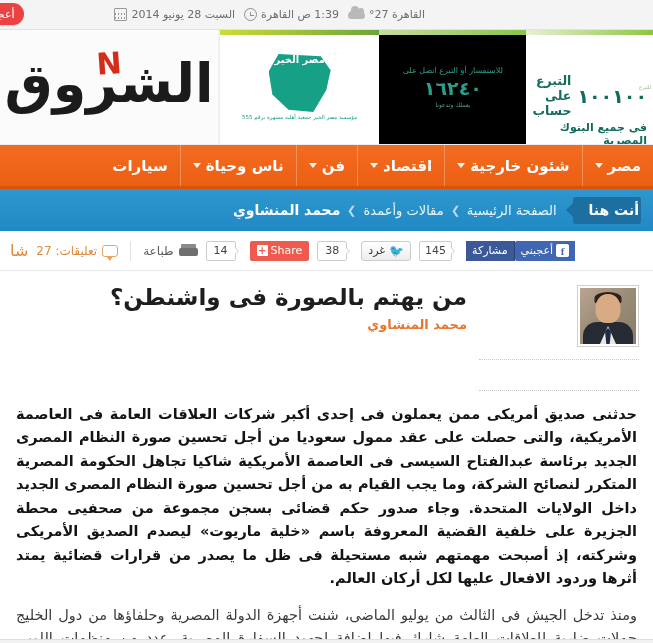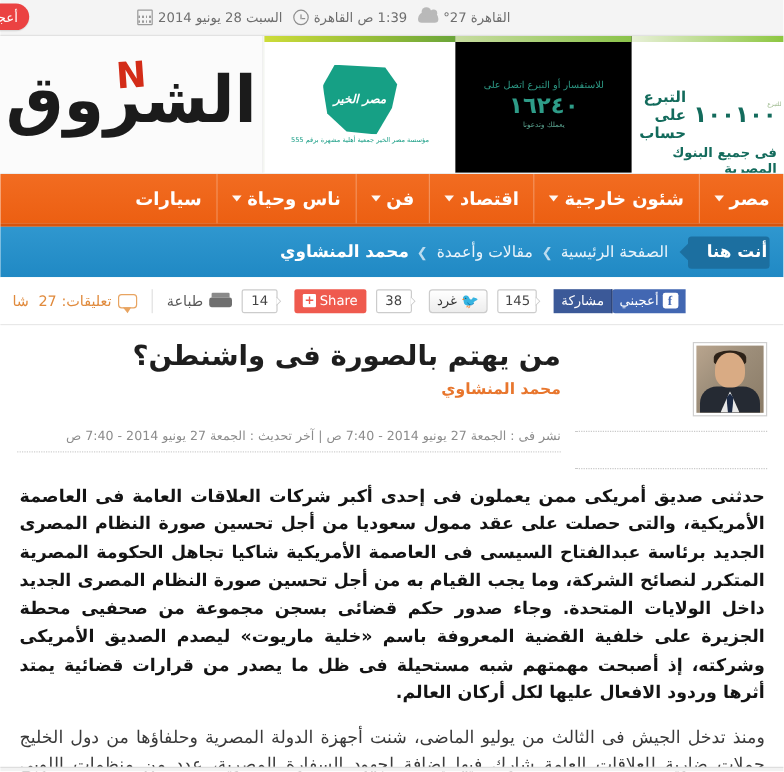--- a/index.html
+++ b/index.html
@@ -161,21 +161,21 @@
     content: "";
     position: absolute; top: 0; left: 0; right: 0;
     height: 5px;
     background: linear-gradient(to left, #6ba539, #cddc39);
   }
   .mek-logo {
     width: 62px; height: 58px;
     background: #16a085;
     position: relative;
     clip-path: polygon(16% 0, 84% 4%, 100% 28%, 93% 62%, 72% 100%, 32% 96%, 6% 70%, 0 30%);
-    display: flex; align-items: center; justify-content: center; font-style: italic;
+    display: flex; justify-content: center;
   }
   .mek-logo span {
     color: #ffffff; font-size: 10px; font-weight: bold;
     text-align: center; line-height: 1.1;
   }
   .mek-sub {
     font-size: 5.5px; color: #1a9e86; margin-top: 2px; letter-spacing: .2px;
   }
   .ad-mid {
     width: 158px;
@@ -426,21 +426,21 @@
   }
   .bubble::after {
     content: ""; position: absolute;
     left: 3px; bottom: -5px;
     width: 0; height: 0;
     border-left: 4px solid transparent;
     border-right: 3px solid transparent;
     border-top: 5px solid #e8a461;
   }
   .share-text-clip {
-    font-size: 12px; color: #e08a3c; white-space: nowrap;
+    font-size: 16px; color: #e08a3c; white-space: nowrap;
   }
 
   
   .article-area {
     display: flex;
     flex-direction: row;
     padding: 10px 14px 0 14px;
     gap: 12px;
   }
   .author-col { width: 160px; flex-shrink: 0; }
@@ -685,21 +685,20 @@
           <div class="hair"></div>
           <div class="face"></div>
         </div>
       </div>
       <div class="dotted-rule"></div>
       <div class="dotted-rule second"></div>
     </div>
     <div class="title-col">
       <h1 class="art-title">من يهتم بالصورة فى واشنطن؟</h1>
       <div class="art-author">محمد المنشاوي</div>
-      <div class="art-meta">نشر فى : الجمعة 27 يونيو 2014 - 7:40 ص | آخر تحديث : الجمعة 27 يونيو 2014 - 7:40 ص</div>
     </div>
   </div>
 
   <div class="article-body" id="body-root">
       <p class="para lead">حدثنى صديق أمريكى ممن يعملون فى إحدى أكبر شركات العلاقات العامة فى العاصمة الأمريكية، والتى حصلت على عقد ممول سعوديا من أجل تحسين صورة النظام المصرى الجديد برئاسة عبدالفتاح السيسى فى العاصمة الأمريكية شاكيا تجاهل الحكومة المصرية المتكرر لنصائح الشركة، وما يجب القيام به من أجل تحسين صورة النظام المصرى الجديد داخل الولايات المتحدة. وجاء صدور حكم قضائى بسجن مجموعة من صحفيى محطة الجزيرة على خلفية القضية المعروفة باسم «خلية ماريوت» ليصدم الصديق الأمريكى وشركته، إذ أصبحت مهمتهم شبه مستحيلة فى ظل ما يصدر من قرارات قضائية يمتد أثرها وردود الافعال عليها لكل أركان العالم.</p>
       <p class="para rest">ومنذ تدخل الجيش فى الثالث من يوليو الماضى، شنت أجهزة الدولة المصرية وحلفاؤها من دول الخليج حملات ضارية للعلاقات العامة شارك فيها إضافة لجهود السفارة المصرية، عدد من منظمات اللوبى وشركات للعلاقات العامة، من أجل تغيير طريقة رؤية واشنطن الرسمية الحكومية، وواشنطن غير الرسمية، ممثلة فى مراكز الأبحاث ووسائل الإعلام الكبرى، لما جرى ويجرى فى مصر. إلا أن هذه الجهود لم تفلح فى تغيير الصورة النمطية لوصف ما</p>
     </div>
 
   <div class="bottom-edge"></div>
 </div>

